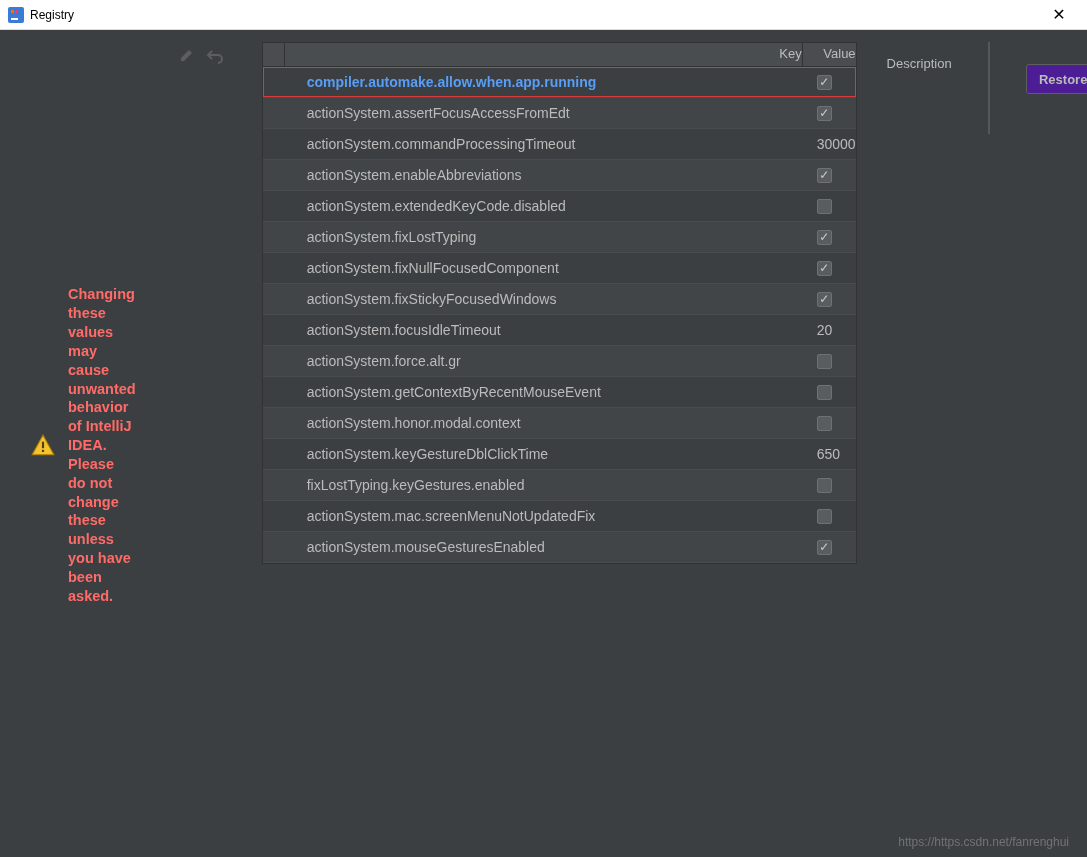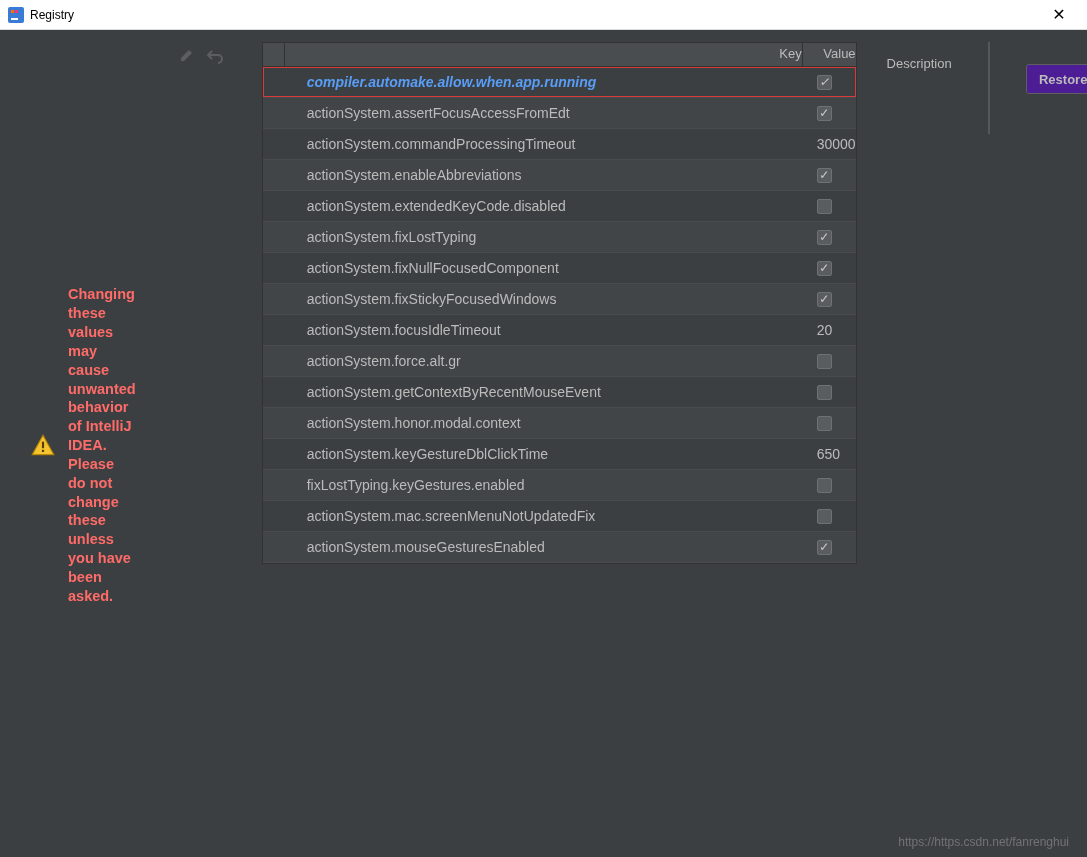--- a/index.html
+++ b/index.html
@@ -129,21 +129,20 @@
 .row .cell-value {
   flex: 1;
   color: #bbbbbb;
   font-size: 14px;
   padding-left: 14px;
   display: flex;
   align-items: center;
 }
 .row.highlighted {
   box-shadow: inset 0 0 0 1px #d93a3a;
-  font-style: italic;
 }
 .row.highlighted .cell-key {
   color: #589df6;
   font-weight: bold;
 }
 
 .checkbox {
   width: 15px; height: 15px;
   background: #5a5d5f;
   border: 1px solid #6e7173;

